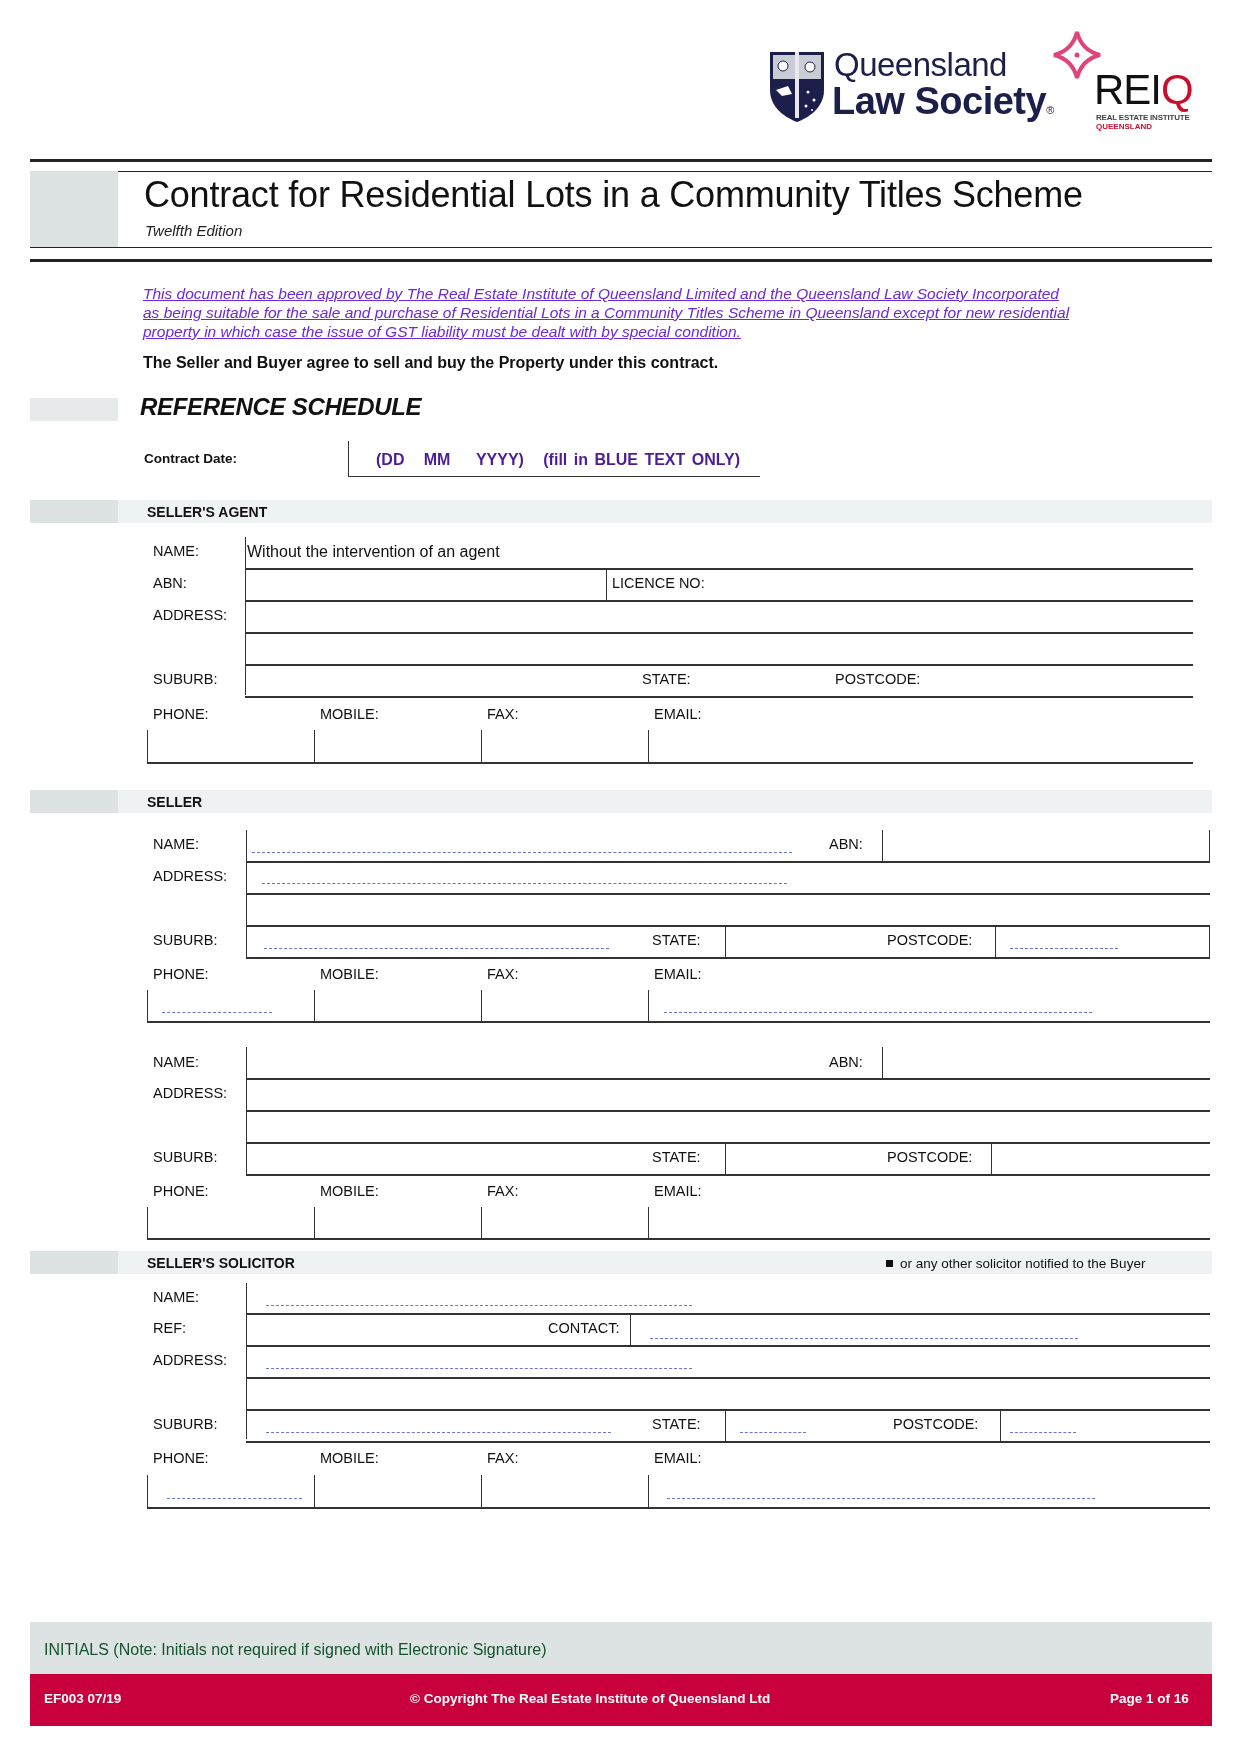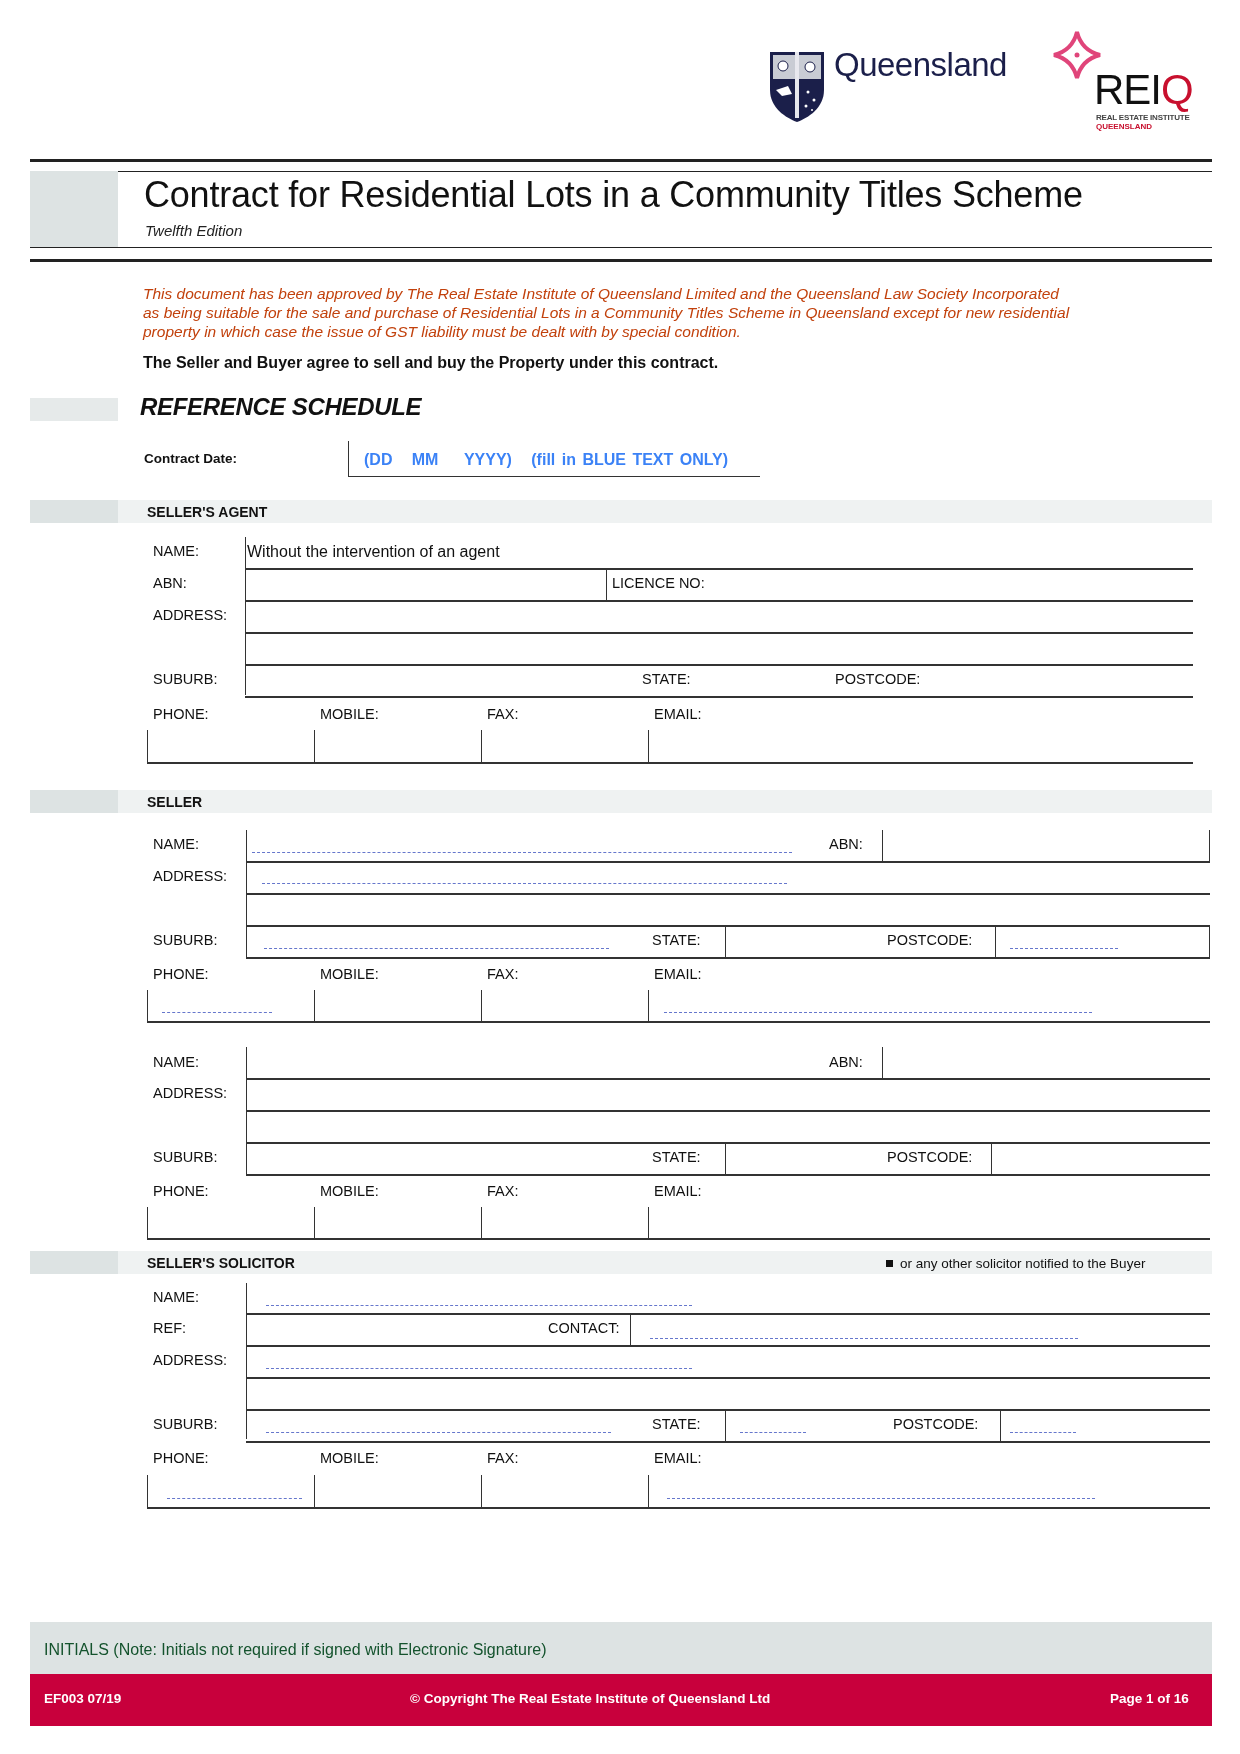--- a/index.html
+++ b/index.html
@@ -20,30 +20,30 @@
   .reiq-sub1 { position: absolute; left: 44px; top: 83px; font-size: 8px; font-weight: bold; color: #444; letter-spacing: -0.2px; }
   .reiq-sub2 { position: absolute; left: 44px; top: 92px; font-size: 8px; font-weight: bold; color: #c8102e; }
 
   
   .rule-thick { height: 3px; background: #222; left: 30px; width: 1182px; }
   .rule-thin { height: 1px; background: #222; }
   .title-gray { left: 30px; top: 171px; width: 88px; height: 76px; background: #dde3e3; }
   .doc-title { left: 144px; top: 174px; font-size: 36px; color: #111; letter-spacing: -0.2px; }
   .doc-sub { left: 145px; top: 222px; font-size: 15px; font-style: italic; color: #222; }
 
-  .intro { left: 143px; top: 284px; width: 930px; font-size: 15.5px; font-style: italic; line-height: 19px; color: #c2410c; }
+  .intro { left: 143px; top: 284px; width: 930px; font-size: 15.5px; font-style: italic; line-height: 19px; color: #6d28d9; text-decoration: underline; }
   .agree { left: 143px; top: 354px; font-size: 16px; font-weight: bold; }
 
   .sec-gray-left { left: 30px; width: 88px; background: #e6eaea; }
   .ref-title { left: 140px; top: 393px; font-size: 24px; font-weight: bold; font-style: italic; letter-spacing: -0.3px; }
 
   .label { font-size: 14.5px; color: #111; }
   .cd-label { left: 144px; top: 451px; font-size: 13.5px; font-weight: bold; }
   .cd-box { left: 348px; top: 441px; width: 412px; height: 36px; border-left: 1px solid #333; border-bottom: 1px solid #333; }
-  .cd-text { left: 364px; top: 451px; font-size: 16px; font-weight: bold; color: #3b82f6; word-spacing: 2px; }
+  .cd-text { left: 376px; top: 451px; font-size: 16px; font-weight: bold; color: #4c1d95; word-spacing: 2px; }
 
   .sec-bar { left: 118px; width: 1094px; background: #eff2f2; height: 23px; }
   .sec-bar-gray { left: 30px; width: 88px; background: #dde3e3; height: 23px; }
   .sec-title { font-size: 14px; font-weight: bold; color: #111; }
 
   .vline { width: 1px; background: #333; }
   .hline { height: 2px; background: #333; }
 
   .dash { border-bottom: 1.5px dashed #6677cc; height: 2px; }
 
@@ -66,20 +66,21 @@
     <rect x="27" y="2" width="4" height="66" fill="#e8e8ee"></rect>
     <circle cx="15" cy="16" r="5" fill="#fff" stroke="#1b1f4a" stroke-width="1"></circle>
     <circle cx="42" cy="17" r="5" fill="#fff" stroke="#1b1f4a" stroke-width="1"></circle>
     <circle cx="40" cy="42" r="1.5" fill="#fff"></circle>
       <circle cx="46" cy="50" r="1.5" fill="#fff"></circle>
     <circle cx="38" cy="56" r="1.5" fill="#fff"></circle>
       <circle cx="44" cy="60" r="1" fill="#fff"></circle>
     <path d="M8 40 L20 36 L24 44 L14 46 Z" fill="#fff"></path>
   </svg>
   <div class="qls-line1">Queensland</div>
+  <div class="qls-line2"><span>Law Society</span><span class="qls-reg">®</span></div>
 </div>
 
 <div class="abs reiq-logo">
   <svg class="reiq-star" viewBox="0 0 50 50">
     <path d="M25 2 C28 14 36 22 48 25 C36 28 28 36 25 48 C22 36 14 28 2 25 C14 22 22 14 25 2 Z" fill="none" stroke="#e0457a" stroke-width="4"></path>
     <circle cx="25" cy="25" r="2.5" fill="#e0457a"></circle>
   </svg>
   <div class="reiq-text"><span>REI</span><span class="reiq-q">Q</span></div>
   <div class="reiq-sub1">REAL ESTATE INSTITUTE</div>
   <div class="reiq-sub2">QUEENSLAND</div>

